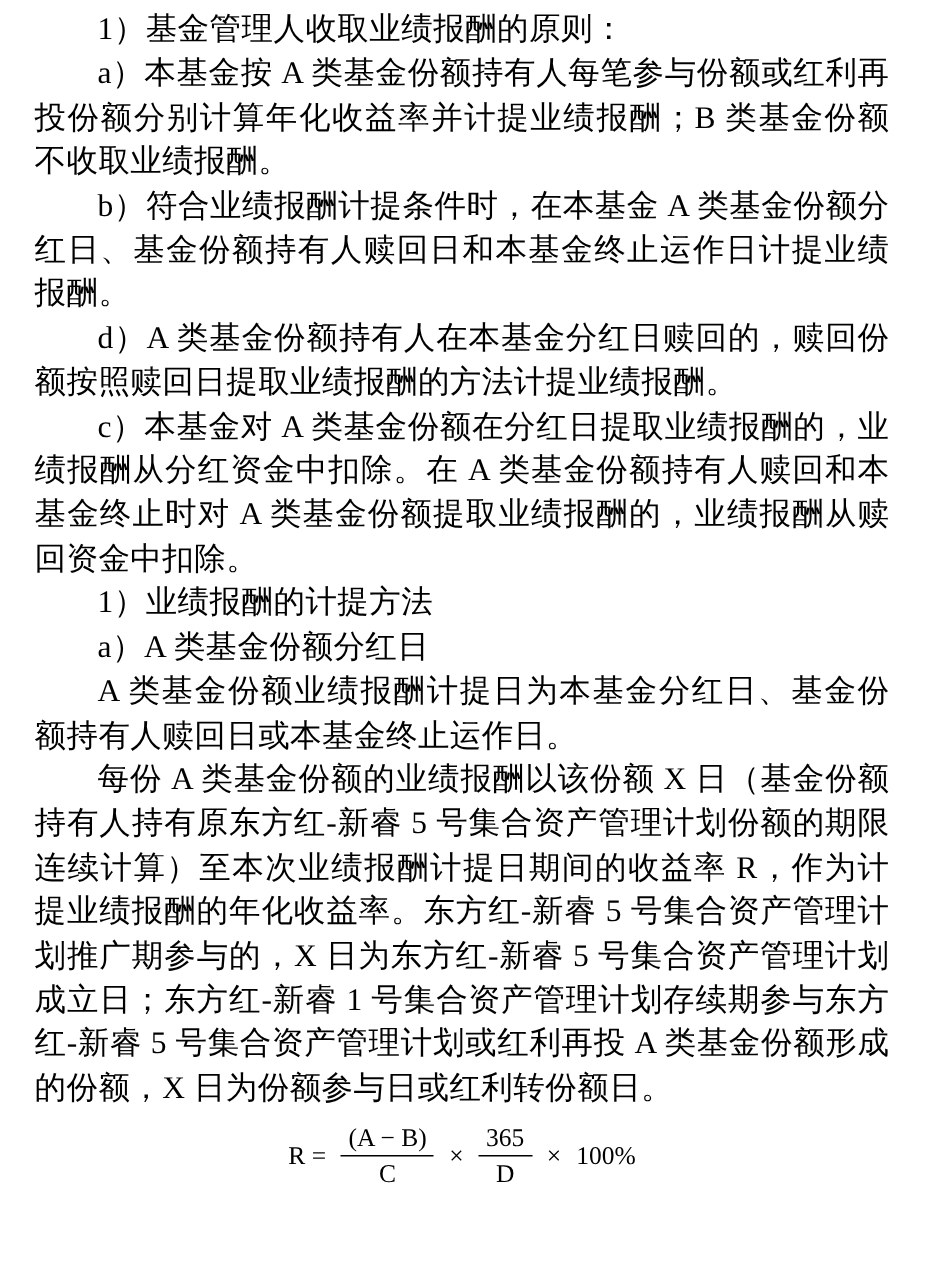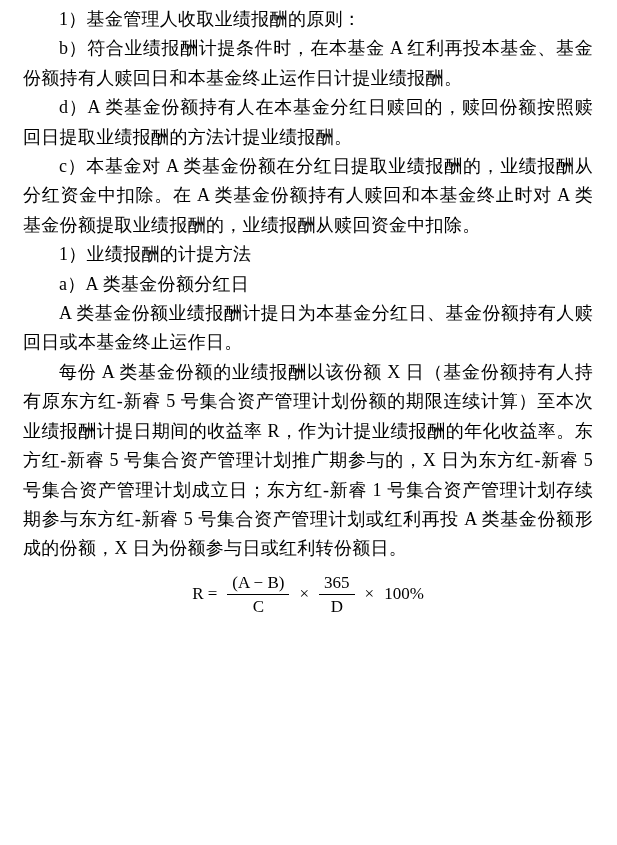--- a/index.html
+++ b/index.html
@@ -16,21 +16,21 @@
   }
   .page {
     box-sizing: border-box;
     width: 617px;
     height: 845px;
     padding: 5px 24px 0 23px;
     background: #ffffff;
   }
   p.para {
     margin: 0;
-    font-size: 18px;
+    font-size: 21px;
     line-height: 29.4px;
     text-align: justify;
     text-indent: 2em;
     letter-spacing: 0.3px;
     word-break: break-all;
   }
   .formula-row {
     margin-top: 8px;
     display: flex;
     justify-content: center;
@@ -57,21 +57,22 @@
   }
   .frac .den {
     padding-top: 1px;
   }
 </style>
 </head>
 <body>
 
 <div class="page">
   <p class="para">1）基金管理人收取业绩报酬的原则：</p>
-  <p class="para">b）符合业绩报酬计提条件时，在本基金 A 红利再投本基金、基金份额持有人赎回日和本基金终止运作日计提业绩报酬。</p>
+  <p class="para">a）本基金按 A 类基金份额持有人每笔参与份额或红利再投份额分别计算年化收益率并计提业绩报酬；B 类基金份额不收取业绩报酬。</p>
+  <p class="para">b）符合业绩报酬计提条件时，在本基金 A 类基金份额分红日、基金份额持有人赎回日和本基金终止运作日计提业绩报酬。</p>
   <p class="para">d）A 类基金份额持有人在本基金分红日赎回的，赎回份额按照赎回日提取业绩报酬的方法计提业绩报酬。</p>
   <p class="para">c）本基金对 A 类基金份额在分红日提取业绩报酬的，业绩报酬从分红资金中扣除。在 A 类基金份额持有人赎回和本基金终止时对 A 类基金份额提取业绩报酬的，业绩报酬从赎回资金中扣除。</p>
   <p class="para">1）业绩报酬的计提方法</p>
   <p class="para">a）A 类基金份额分红日</p>
   <p class="para">A 类基金份额业绩报酬计提日为本基金分红日、基金份额持有人赎回日或本基金终止运作日。</p>
   <p class="para">每份 A 类基金份额的业绩报酬以该份额 X 日（基金份额持有人持有原东方红-新睿 5 号集合资产管理计划份额的期限连续计算）至本次业绩报酬计提日期间的收益率 R，作为计提业绩报酬的年化收益率。东方红-新睿 5 号集合资产管理计划推广期参与的，X 日为东方红-新睿 5 号集合资产管理计划成立日；东方红-新睿 1 号集合资产管理计划存续期参与东方红-新睿 5 号集合资产管理计划或红利再投 A 类基金份额形成的份额，X 日为份额参与日或红利转份额日。</p>
 
   <div class="formula-row">
     <span class="part">R =</span>
     <span class="frac">

